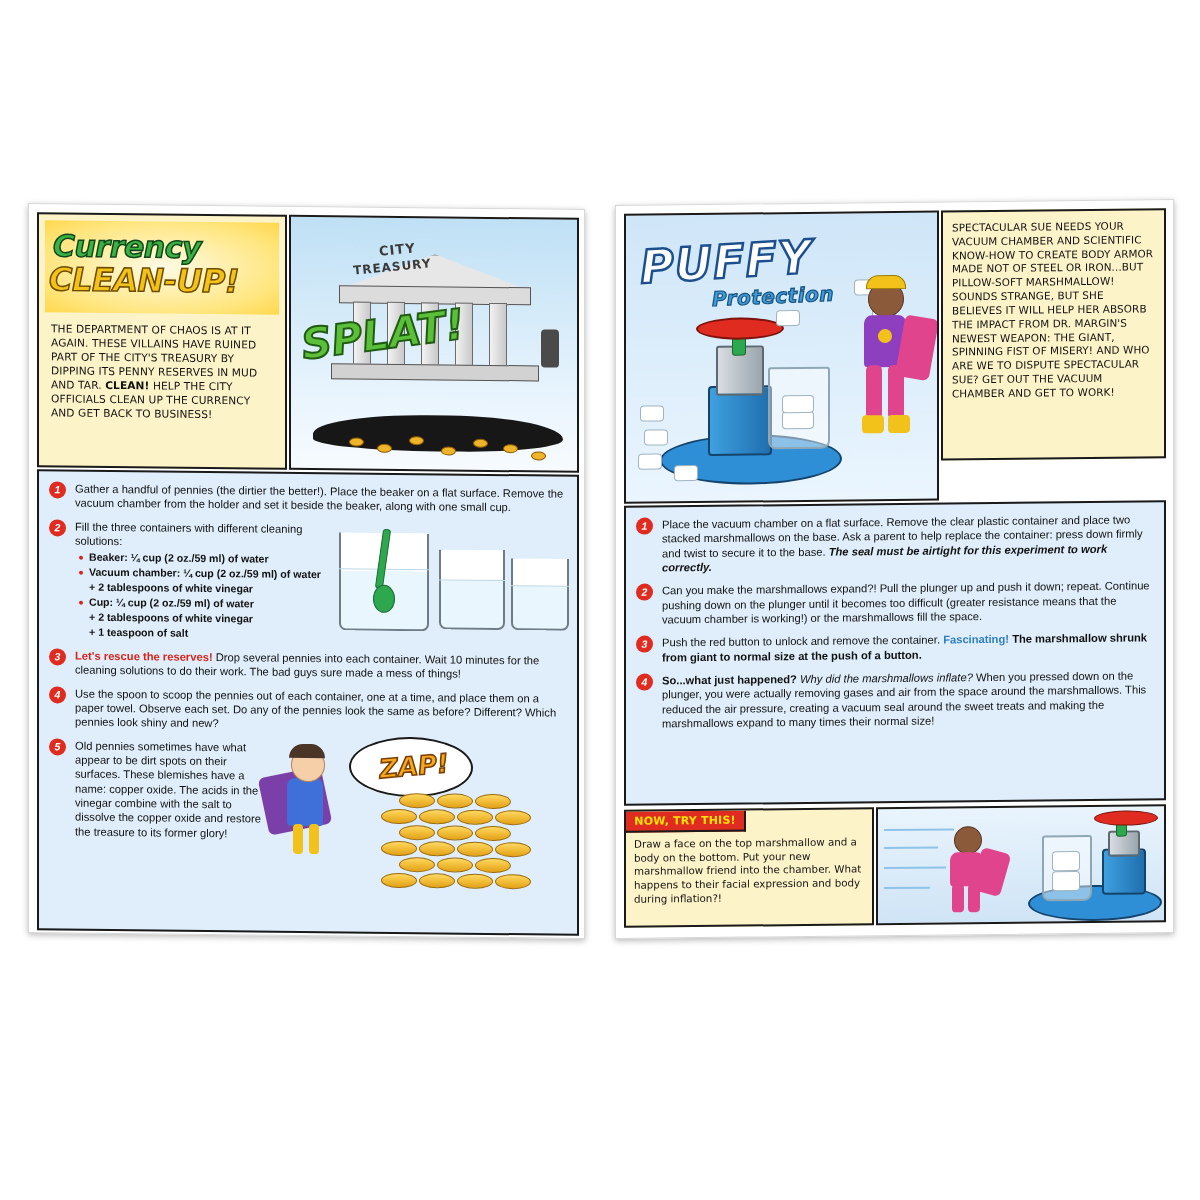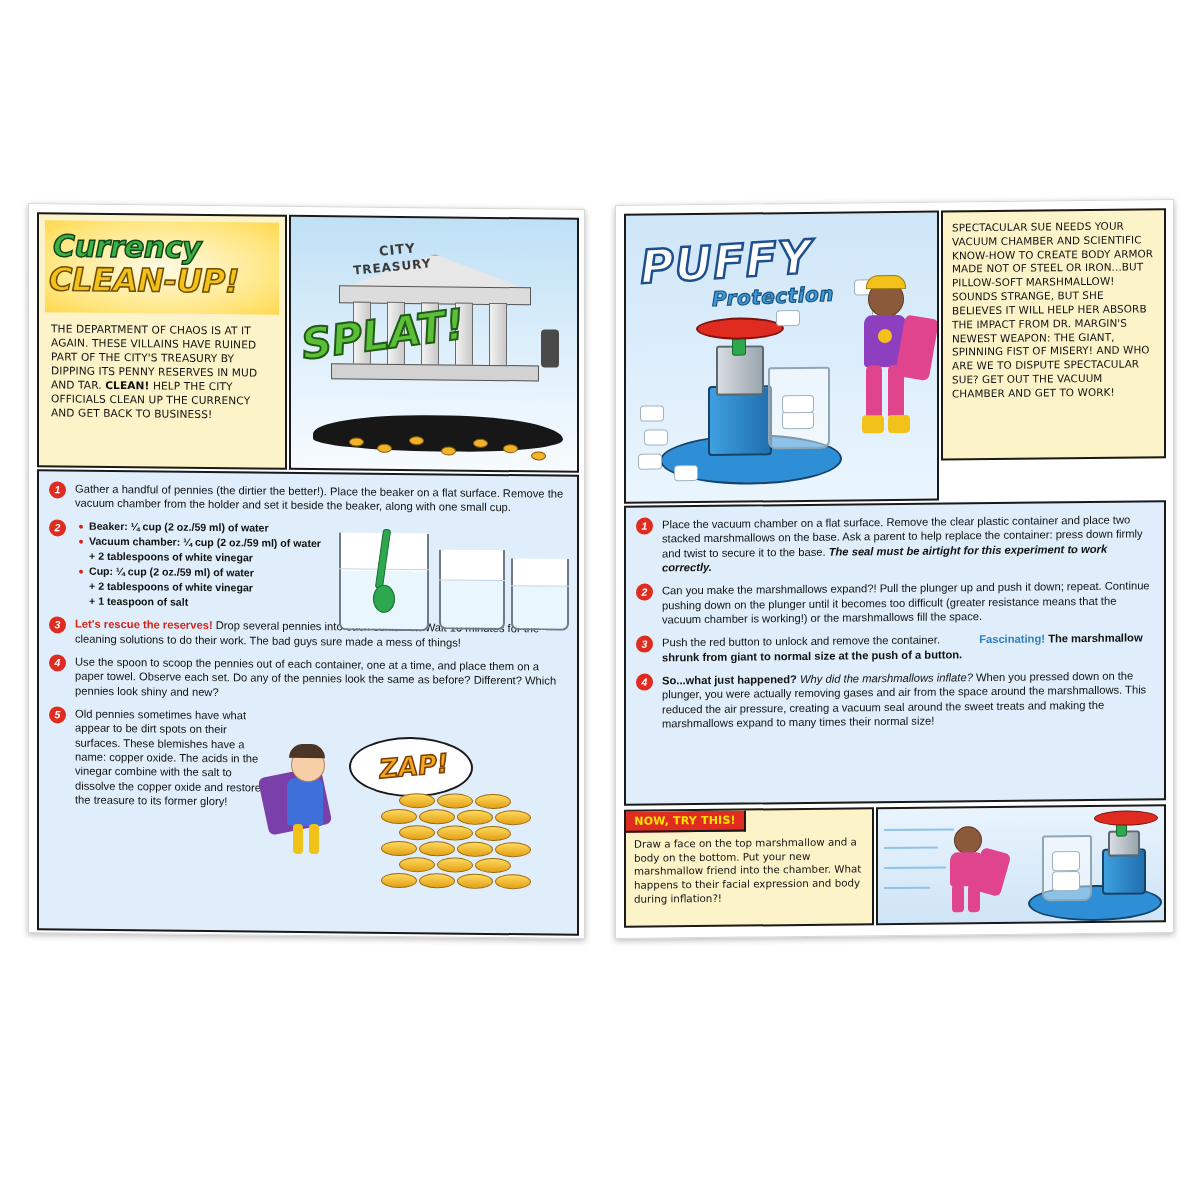--- a/index.html
+++ b/index.html
@@ -210,21 +210,21 @@
     color: #ffffff;
     font-weight: bold;
     font-size: 10.5px;
     line-height: 17px;
     text-align: center;
     font-style: italic;
   }
   .step b { font-weight: bold; }
   .step i { font-style: italic; }
   .accent-red { color: #d6241b; font-weight: bold; }
-  .accent-blue { color: #2f7fc1; font-weight: bold; margin-left: 36px; }
+  .accent-blue { color: #2f7fc1; font-weight: bold; }
   .sublist {
     margin: 3px 0 0 4px;
     padding: 0;
     list-style: none;
     font-size: 10.6px;
     font-weight: bold;
     line-height: 1.32;
   }
   .sublist li { position: relative; padding-left: 10px; margin-bottom: 1px; }
   .sublist li:before {
@@ -417,20 +417,21 @@
         <div class="panel l-steps-panel">
           <div class="steps">
 
             <div class="step">
               <span class="num">1</span>
               <span>Gather a handful of pennies (the dirtier the better!). Place the beaker on a flat surface. Remove the vacuum chamber from the holder and set it beside the beaker, along with one small cup.</span>
             </div>
 
             <div class="step" style="width:255px;">
               <span class="num">2</span>
+              <span>Fill the three containers with different cleaning solutions:</span>
               <ul class="sublist">
                 <li>Beaker: ¼ cup (2 oz./59 ml) of water</li>
                 <li>Vacuum chamber: ¼ cup (2 oz./59 ml) of water</li>
                 <li style="list-style:none; padding-left:10px;">+ 2 tablespoons of white vinegar</li>
                 <li>Cup: ¼ cup (2 oz./59 ml) of water</li>
                 <li style="list-style:none; padding-left:10px;">+ 2 tablespoons of white vinegar</li>
                 <li style="list-style:none; padding-left:10px;">+ 1 teaspoon of salt</li>
               </ul>
               <style>
                 .sublist li:nth-child(3):before,

